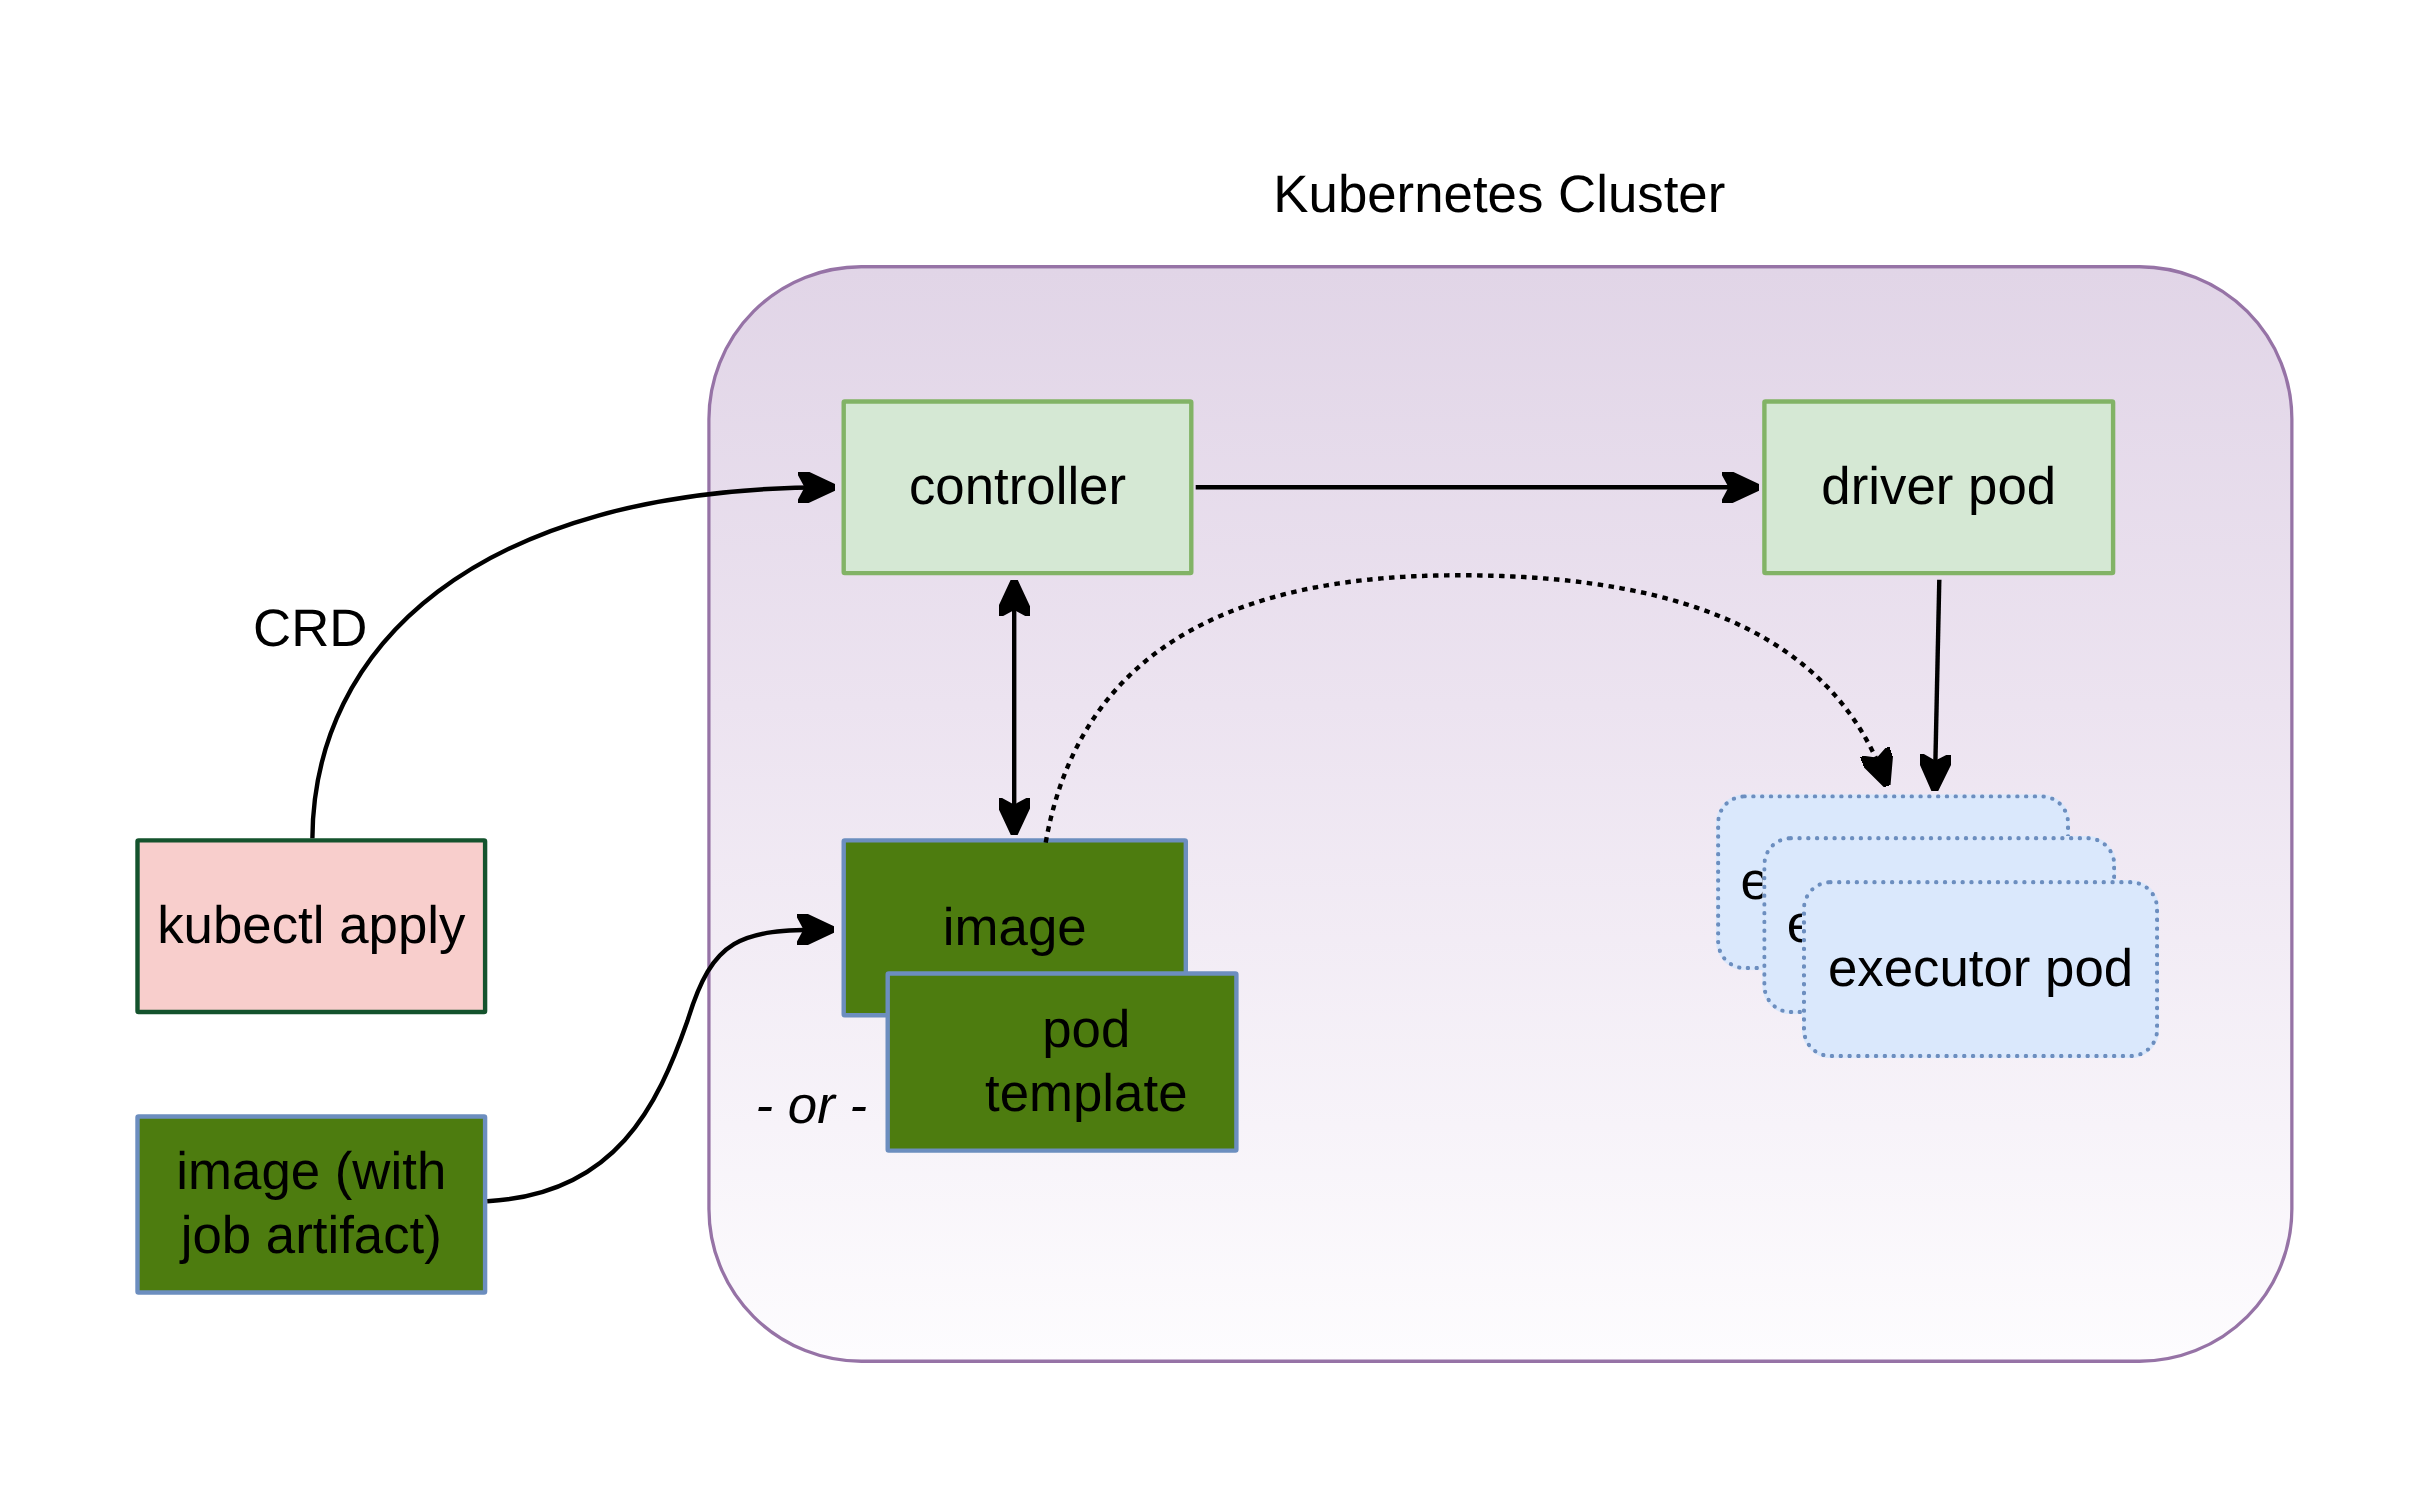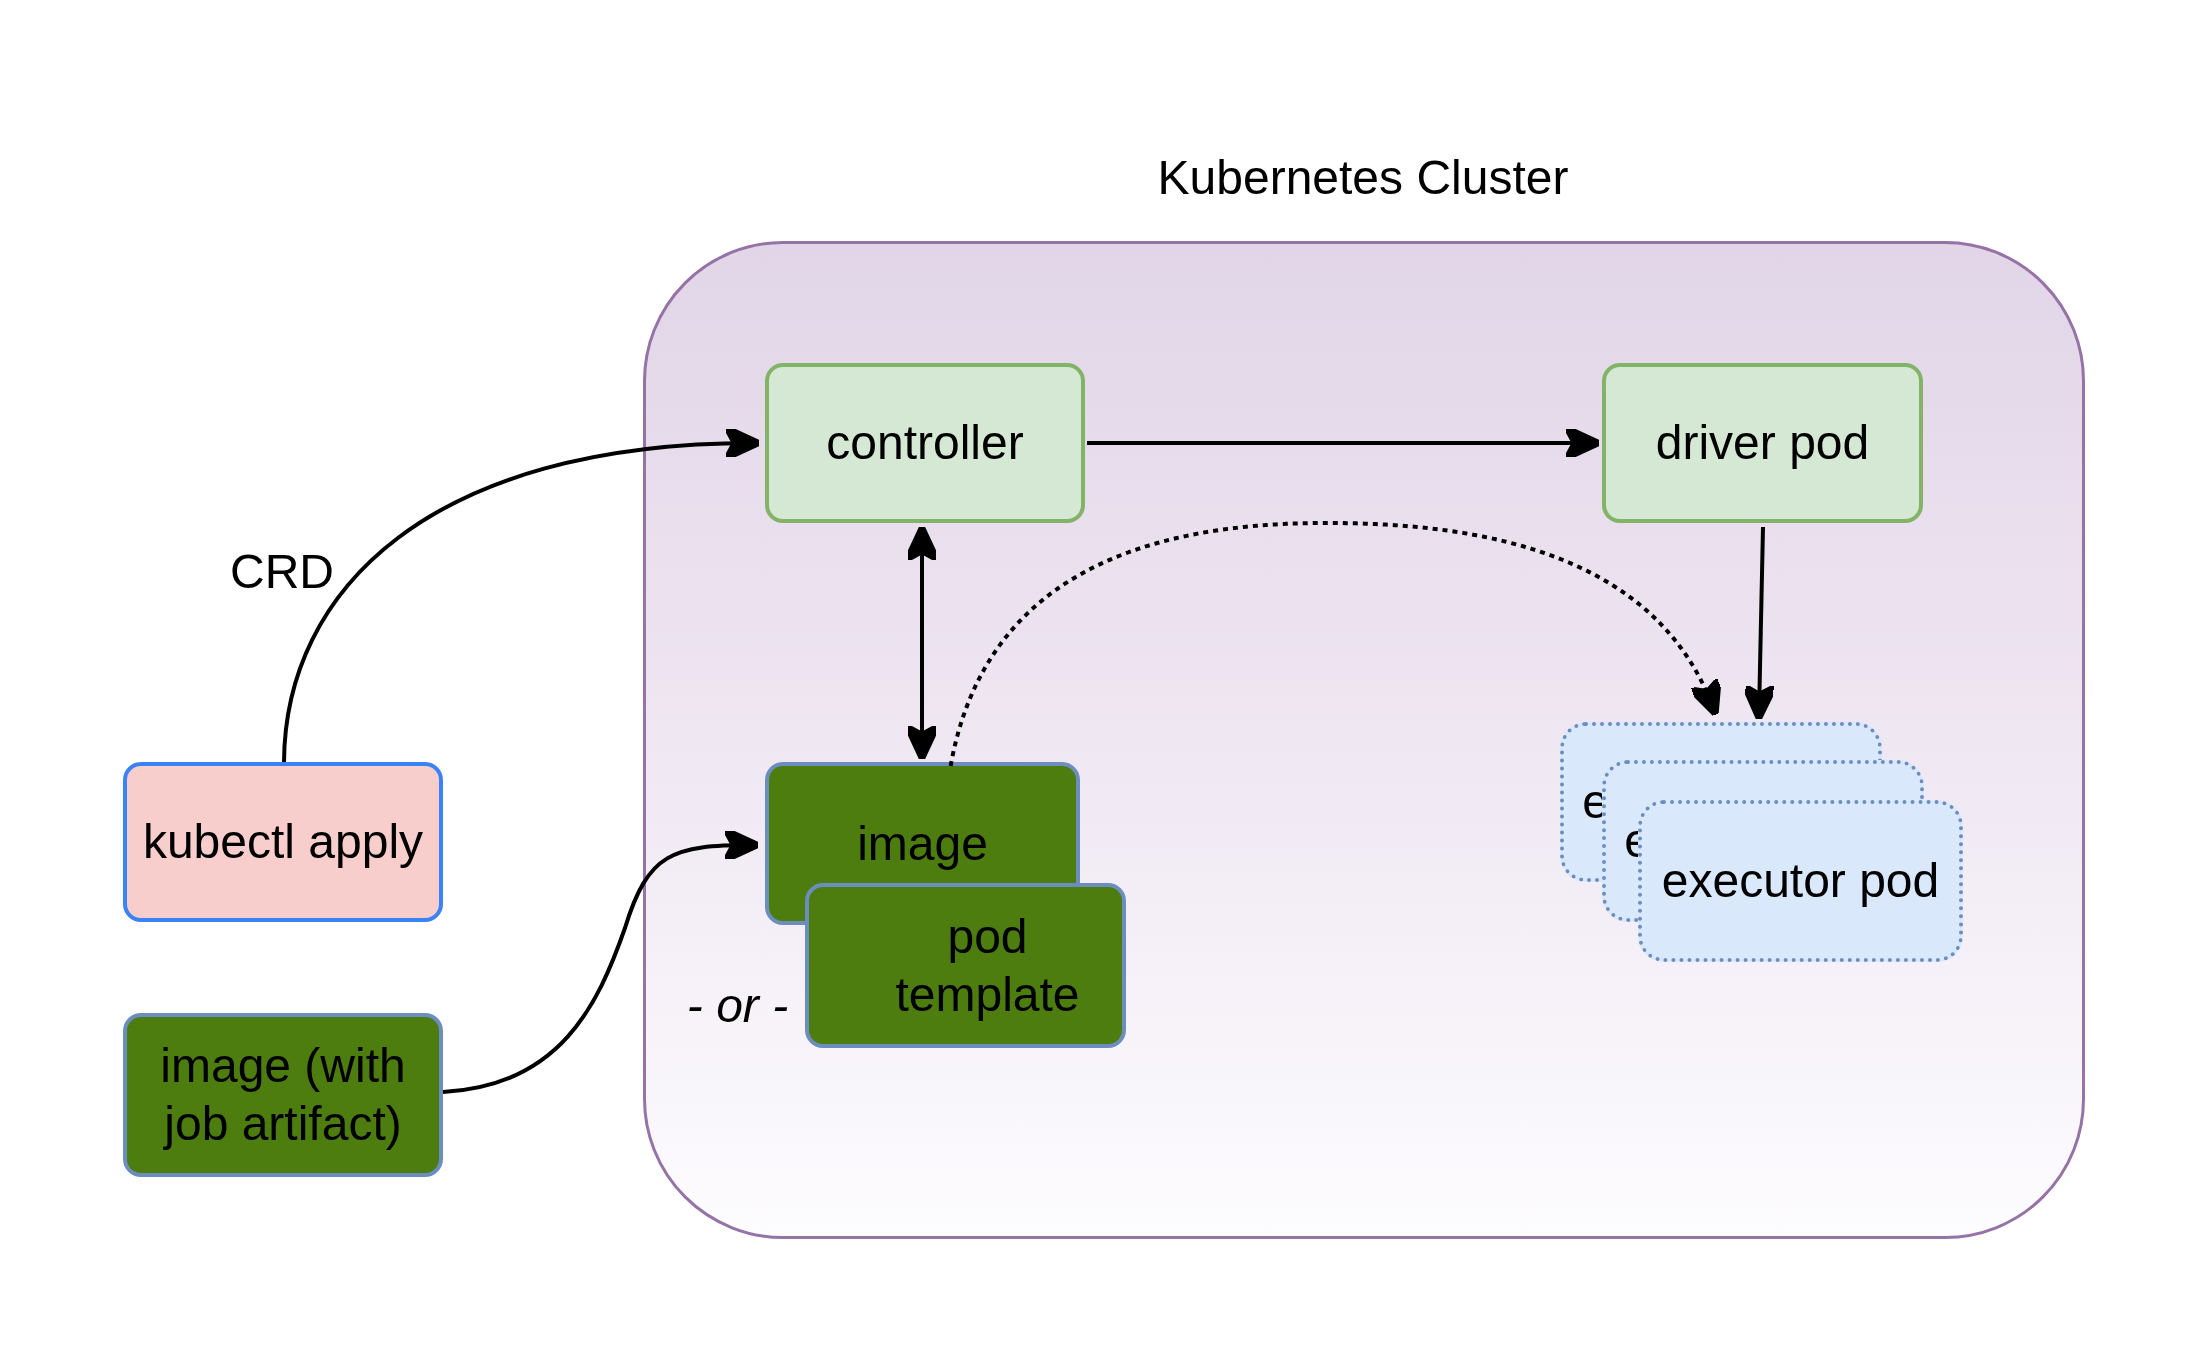--- a/index.html
+++ b/index.html
@@ -17,27 +17,27 @@
     border:3px solid #9673a6;
     border-radius:140px;
     background:linear-gradient(180deg,#e1d5e7 0%, #ece3f0 40%, #fdfcfe 100%);
     box-sizing:border-box;
   }
   .node {
     position:absolute;
     display:flex; align-items:center; justify-content:center;
     font-size:48px; line-height:1.2;
     text-align:center;
-    border-radius:18px;
+    border-radius:3px;
     box-sizing:border-box;
     white-space:pre-line;
   }
   .green { background:#d5e8d4; border:4px solid #82b366; }
   .blue  { background:#4d7c0f; border:4px solid #6c8ebf; }
-  .red   { background:#f8cecc; border:4px solid #3b82f6; }
+  .red   { background:#f8cecc; border:4px solid #14532d; }
   .exec  { background:#dae8fc; border:4px dotted #6c8ebf; border-radius:26px; }
   .floating-label {
     position:absolute;
     font-size:48px; line-height:1.15;
     text-align:center;
   }
   svg.edges {
     position:absolute; left:0; top:0;
     width:2204px; height:1364px;
     pointer-events:none;

